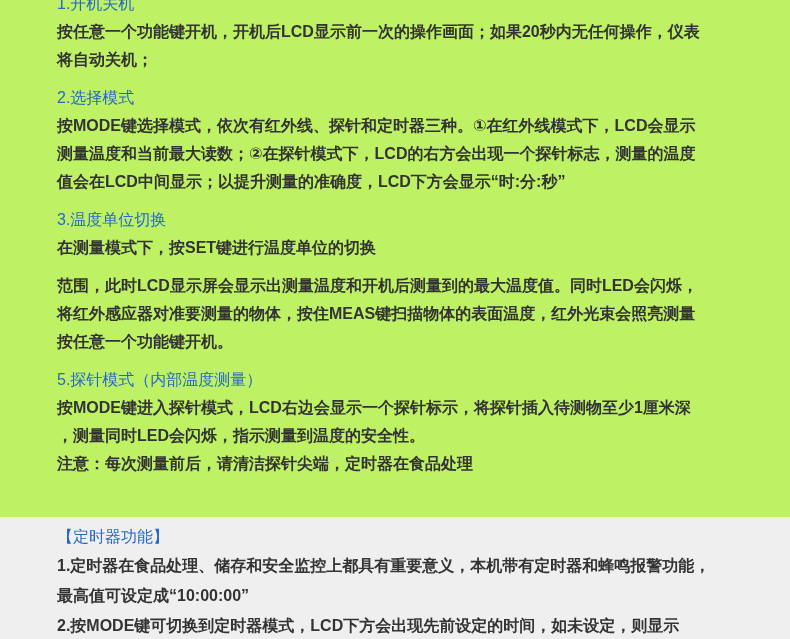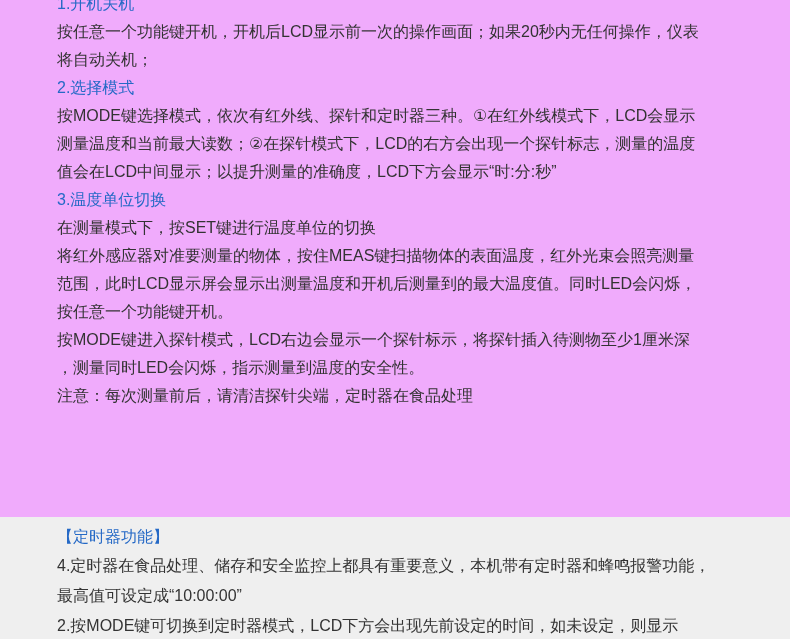--- a/index.html
+++ b/index.html
@@ -2,34 +2,35 @@
 <html><head>
 <meta charset="utf-8">
 <style>
   html, body { margin: 0; padding: 0; }
   body {
     width: 790px; height: 639px; overflow: hidden;
     background: #ffffff;
     font-family: "Liberation Sans", "DejaVu Sans", sans-serif;
     font-size: 16px;
   }
-  .page { position: relative; width: 790px; height: 639px; overflow: hidden; background: #f0abfc; }
+  .page { position: relative; width: 790px; height: 639px; overflow: hidden; background: #bef264; }
 
   .manual { position: absolute; top: -10px; left: 57px; right: 36px; }
-  .sec { margin-top: 0; }
+  .sec { margin-top: 10px; }
   .sec:first-child { margin-top: 0; }
   .sec-title {
     color: #2569c6;
     line-height: 28px;
     white-space: nowrap;
   }
   .tline {
     color: #333333;
     line-height: 28px;
     white-space: nowrap;
+    font-weight: bold;
   }
 
   .timer-panel {
     position: absolute; top: 517px; left: 0;
     width: 790px; height: 122px;
     background: #efefef;
     box-sizing: border-box;
     padding: 6px 20px 0 57px;
   }
   .timer-panel .tline { line-height: 30px; }
@@ -53,33 +54,34 @@
       <div class="tline">测量温度和当前最大读数；②在探针模式下，LCD的右方会出现一个探针标志，测量的温度</div>
       <div class="tline">值会在LCD中间显示；以提升测量的准确度，LCD下方会显示“时:分:秒”</div>
     </div>
 
     <div class="sec">
       <div class="sec-title">3.温度单位切换</div>
       <div class="tline">在测量模式下，按SET键进行温度单位的切换</div>
     </div>
 
     <div class="sec">
+      <div class="tline">范围，此时LCD显示屏会显示出测量温度和开机后测量到的最大温度值。同时LED会闪烁，</div>
       <div class="tline">将红外感应器对准要测量的物体，按住MEAS键扫描物体的表面温度，红外光束会照亮测量</div>
-      <div class="tline">范围，此时LCD显示屏会显示出测量温度和开机后测量到的最大温度值。同时LED会闪烁，</div>
       <div class="tline">按任意一个功能键开机。</div>
     </div>
 
     <div class="sec">
+      <div class="sec-title">5.探针模式（内部温度测量）</div>
       <div class="tline">按MODE键进入探针模式，LCD右边会显示一个探针标示，将探针插入待测物至少1厘米深</div>
       <div class="tline">，测量同时LED会闪烁，指示测量到温度的安全性。</div>
       <div class="tline">注意：每次测量前后，请清洁探针尖端，定时器在食品处理</div>
     </div>
 
   </div>
 
   <div class="timer-panel">
     <div class="sec-title">【定时器功能】</div>
-    <div class="tline">4.定时器在食品处理、储存和安全监控上都具有重要意义，本机带有定时器和蜂鸣报警功能，</div>
+    <div class="tline">1.定时器在食品处理、储存和安全监控上都具有重要意义，本机带有定时器和蜂鸣报警功能，</div>
     <div class="tline">最高值可设定成“10:00:00”</div>
     <div class="tline">2.按MODE键可切换到定时器模式，LCD下方会出现先前设定的时间，如未设定，则显示</div>
   </div>
 
 </div>
 
 </body></html>

